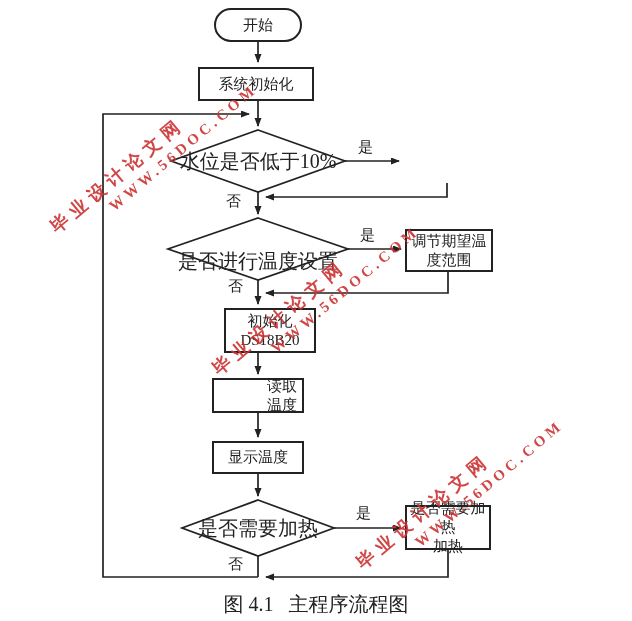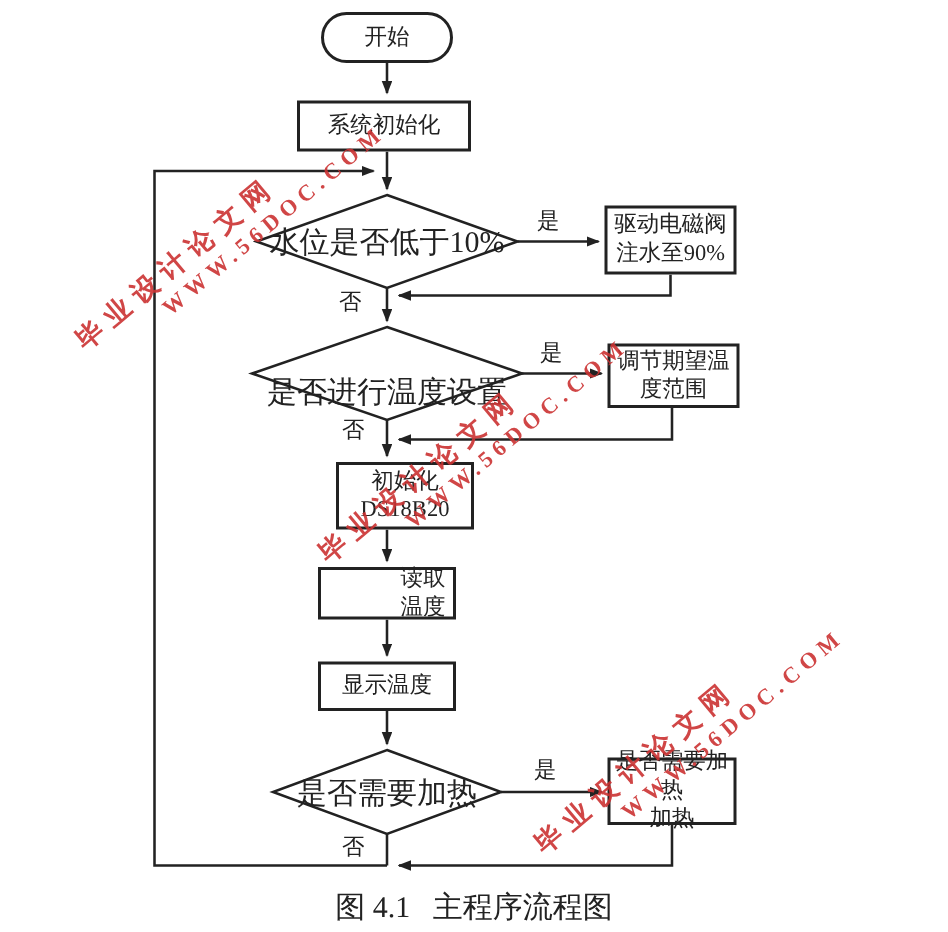--- a/index.html
+++ b/index.html
@@ -74,24 +74,20 @@
   </div>
 
   <div class="node" style="left:198px;top:67px;width:116px;height:34px;">
     <span>系统初始化</span>
   </div>
 
   <div class="dlabel" style="left:171px;top:146px;width:174px;height:30px;">
     <span>水位是否低于10%</span>
   </div>
 
-  <div class="node" style="left:403px;top:137px;width:88px;height:46px;">
-    <span>驱动电磁阀</span>
-    <span>注水至90%</span>
-  </div>
 
   <div class="dlabel" style="left:168px;top:246px;width:180px;height:30px;">
     <span>是否进行温度设置</span>
   </div>
 
   <div class="node" style="left:405px;top:229px;width:88px;height:43px;">
     <span>调节期望温</span>
     <span>度范围</span>
   </div>
 

